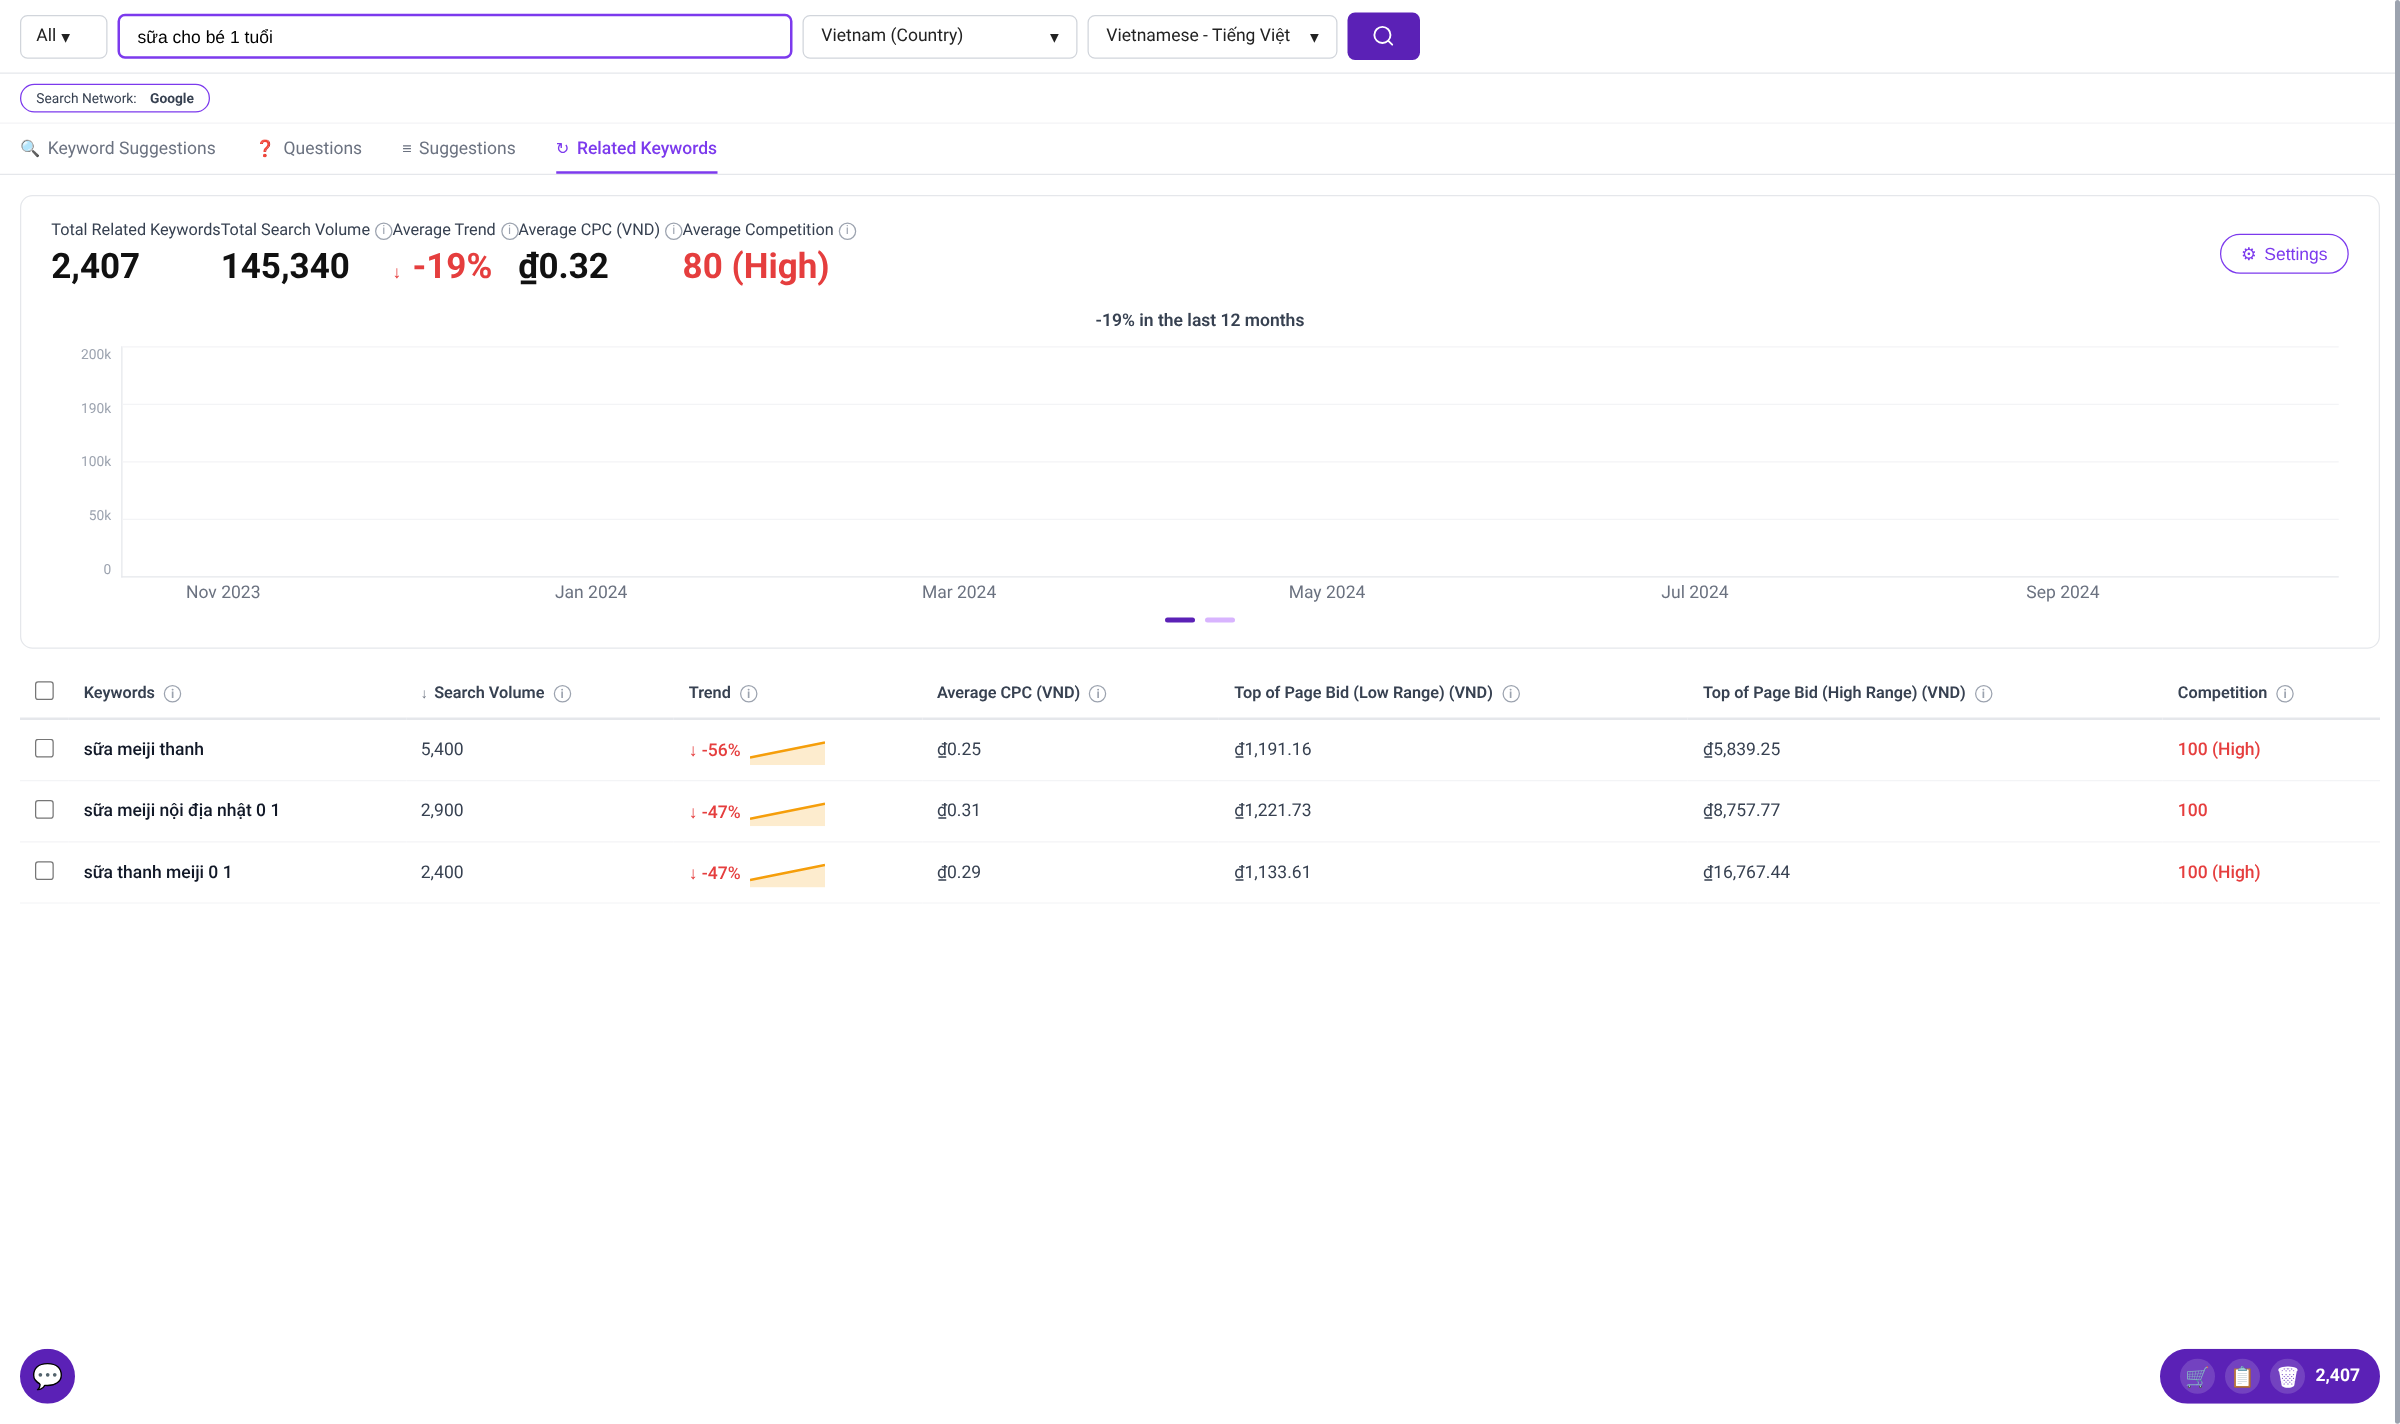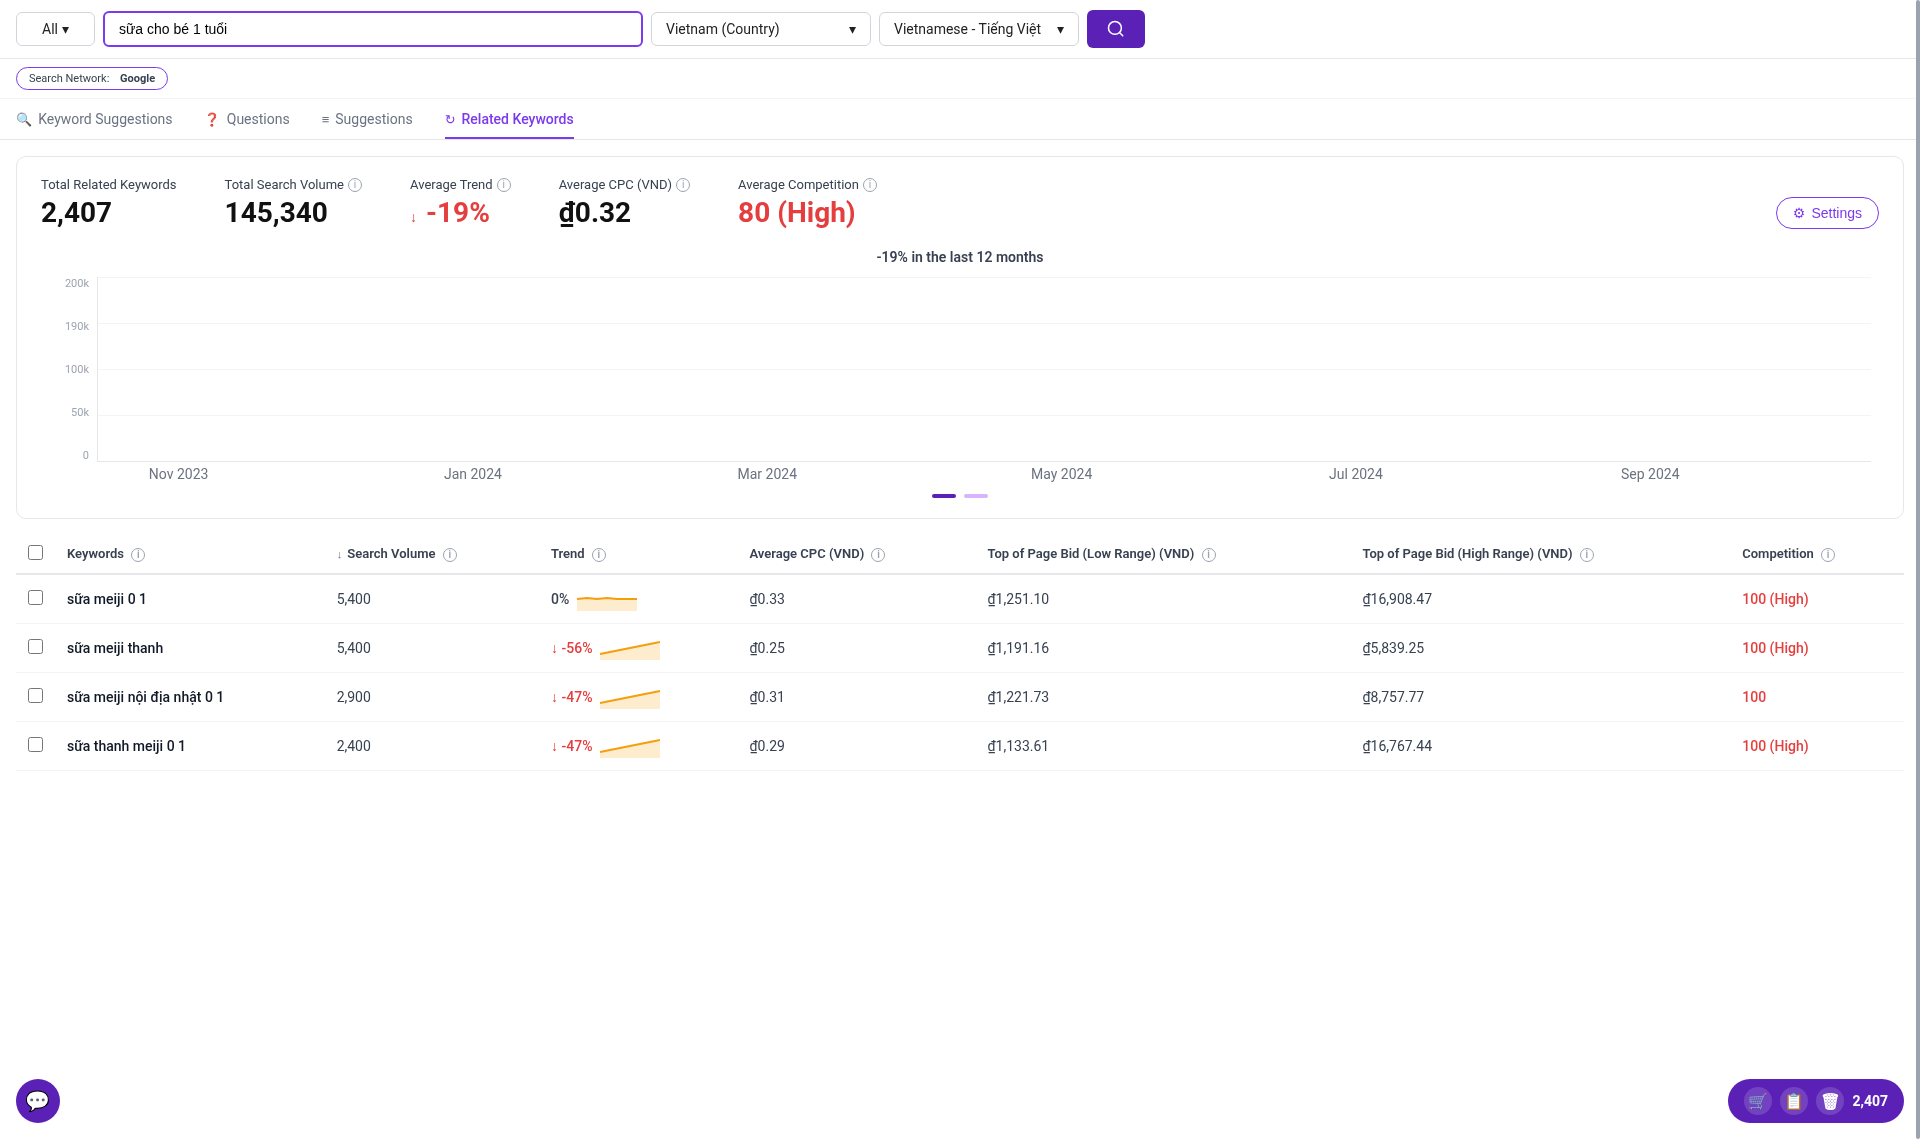--- a/index.html
+++ b/index.html
@@ -15,21 +15,21 @@
       display: flex;
       align-items: center;
       gap: 8px;
       padding: 10px 16px;
       border-bottom: 1px solid #e5e7eb;
       background: #fff;
     }
     .type-select {
       border: 1px solid #d1d5db;
       border-radius: 6px;
-      padding: 8px 25px;
+      padding: 8px 12px;
       font-size: 14px;
       background: #fff;
       cursor: pointer;
       display: flex;
       align-items: center;
       gap: 4px;
       min-width: 70px;
     }
     .search-input {
       flex: 1;
@@ -125,22 +125,21 @@
 
     
     .stats-card {
       margin: 16px;
       border: 1px solid #e5e7eb;
       border-radius: 10px;
       padding: 20px 24px;
     }
     .stats-row {
       display: flex;
-      align-items: flex-end;
-      gap: 48px;
+      align-items: center;
       margin-bottom: 20px;
     }
     .stat-item {}
     .stat-label {
       font-size: 13px;
       color: #374151;
       display: flex;
       align-items: center;
       gap: 4px;
       margin-bottom: 4px;
@@ -546,38 +545,20 @@
         </th>
         <th>
           Top of Page Bid (High Range) (VND) <span class="info-icon">i</span>
         </th>
         <th>
           Competition <span class="info-icon">i</span>
         </th>
       </tr>
     </thead>
     <tbody id="table-body">
-    <tr>
-          <td class="checkbox-cell"><input type="checkbox" style=""></td>
-          <td class="keyword-cell">sữa meiji 0 1</td>
-          <td class="volume-cell">5,400</td>
-          <td>
-            <div class="trend-cell">
-              <span class="trend-val neutral">0%</span>
-              <svg width="60" height="24">
-                <polyline points="0,24 0,12 10,11 20,12 30,11 40,12 50,12 60,12 60,24" fill="rgba(245,158,11,0.2)" stroke="none"></polyline>
-                <polyline points="0,12 10,11 20,12 30,11 40,12 50,12 60,12" fill="none" stroke="#f59e0b" stroke-width="2"></polyline>
-              </svg>
-            </div>
-          </td>
-          <td>₫0.33</td>
-          <td>₫1,251.10</td>
-          <td>₫16,908.47</td>
-          <td class="competition-cell">100 (High)</td>
-        </tr>
         <tr>
           <td class="checkbox-cell"><input type="checkbox" style=""></td>
           <td class="keyword-cell">sữa meiji thanh</td>
           <td class="volume-cell">5,400</td>
           <td>
             <div class="trend-cell">
               <span class="trend-val neg">↓ -56%</span>
               <svg width="60" height="24">
                 <polyline points="0,24 0,18 10,16 20,14 30,12 40,10 50,8 60,6 60,24" fill="rgba(245,158,11,0.2)" stroke="none"></polyline>
                 <polyline points="0,18 10,16 20,14 30,12 40,10 50,8 60,6" fill="none" stroke="#f59e0b" stroke-width="2"></polyline>

